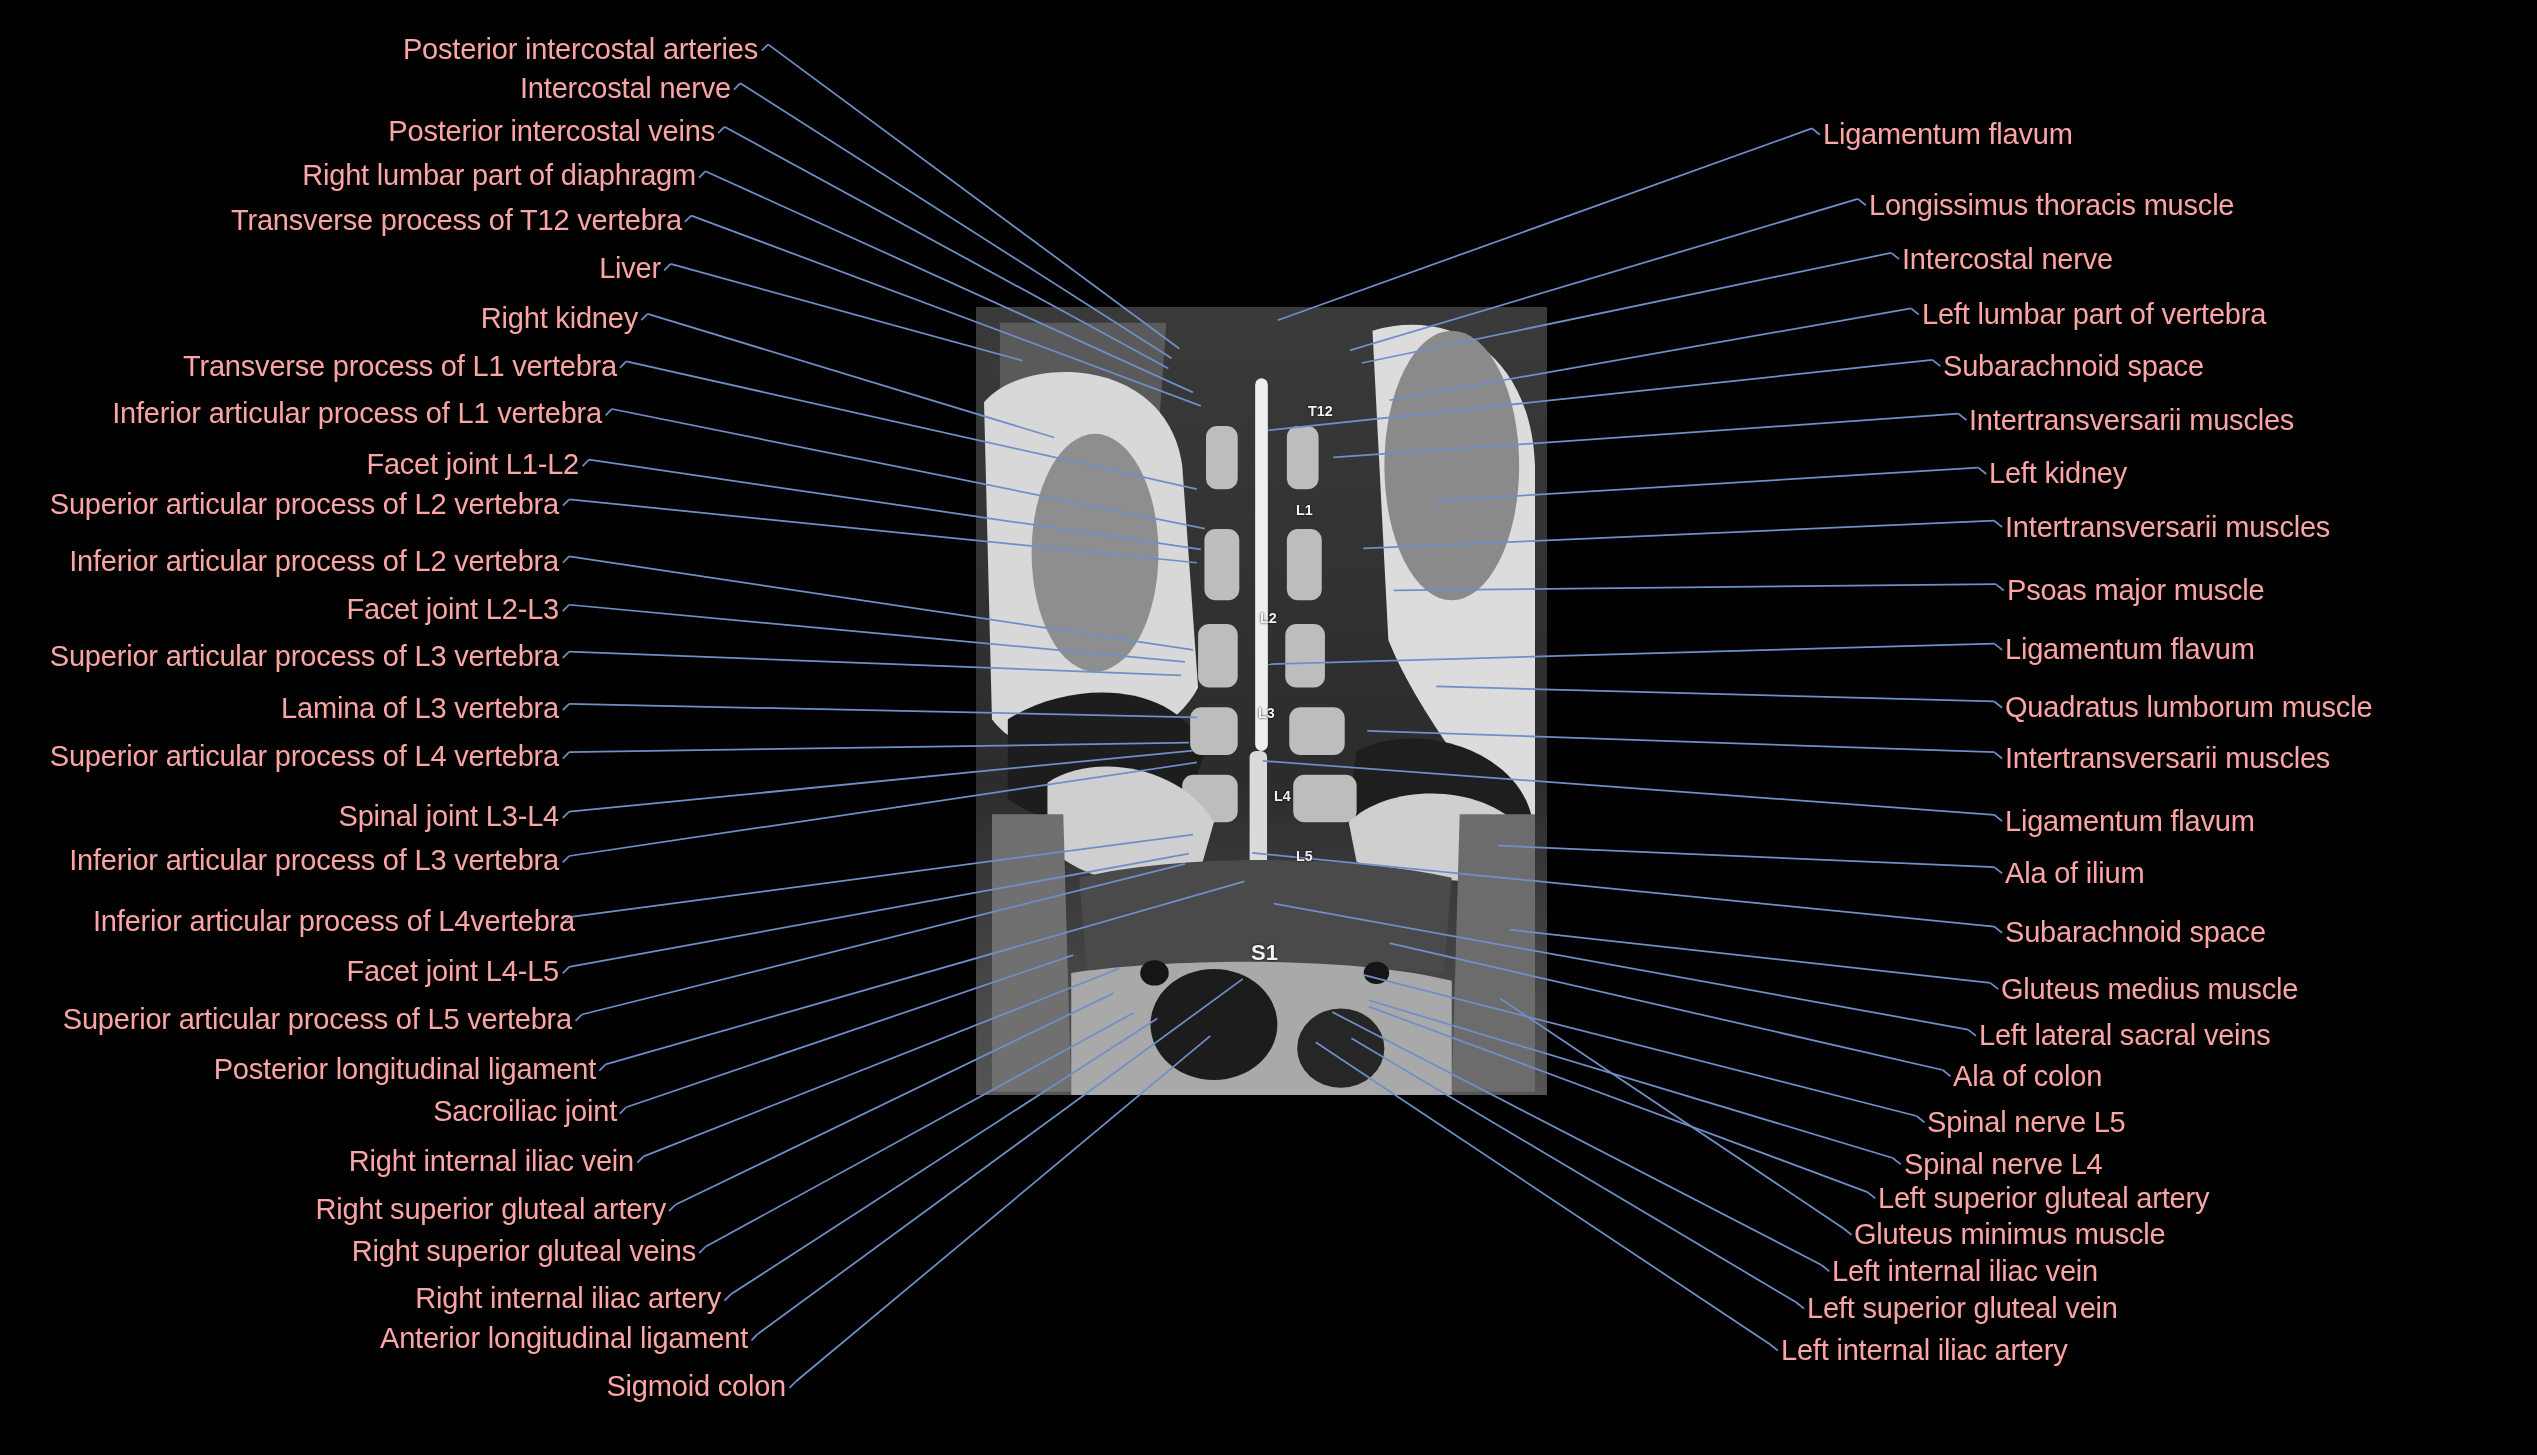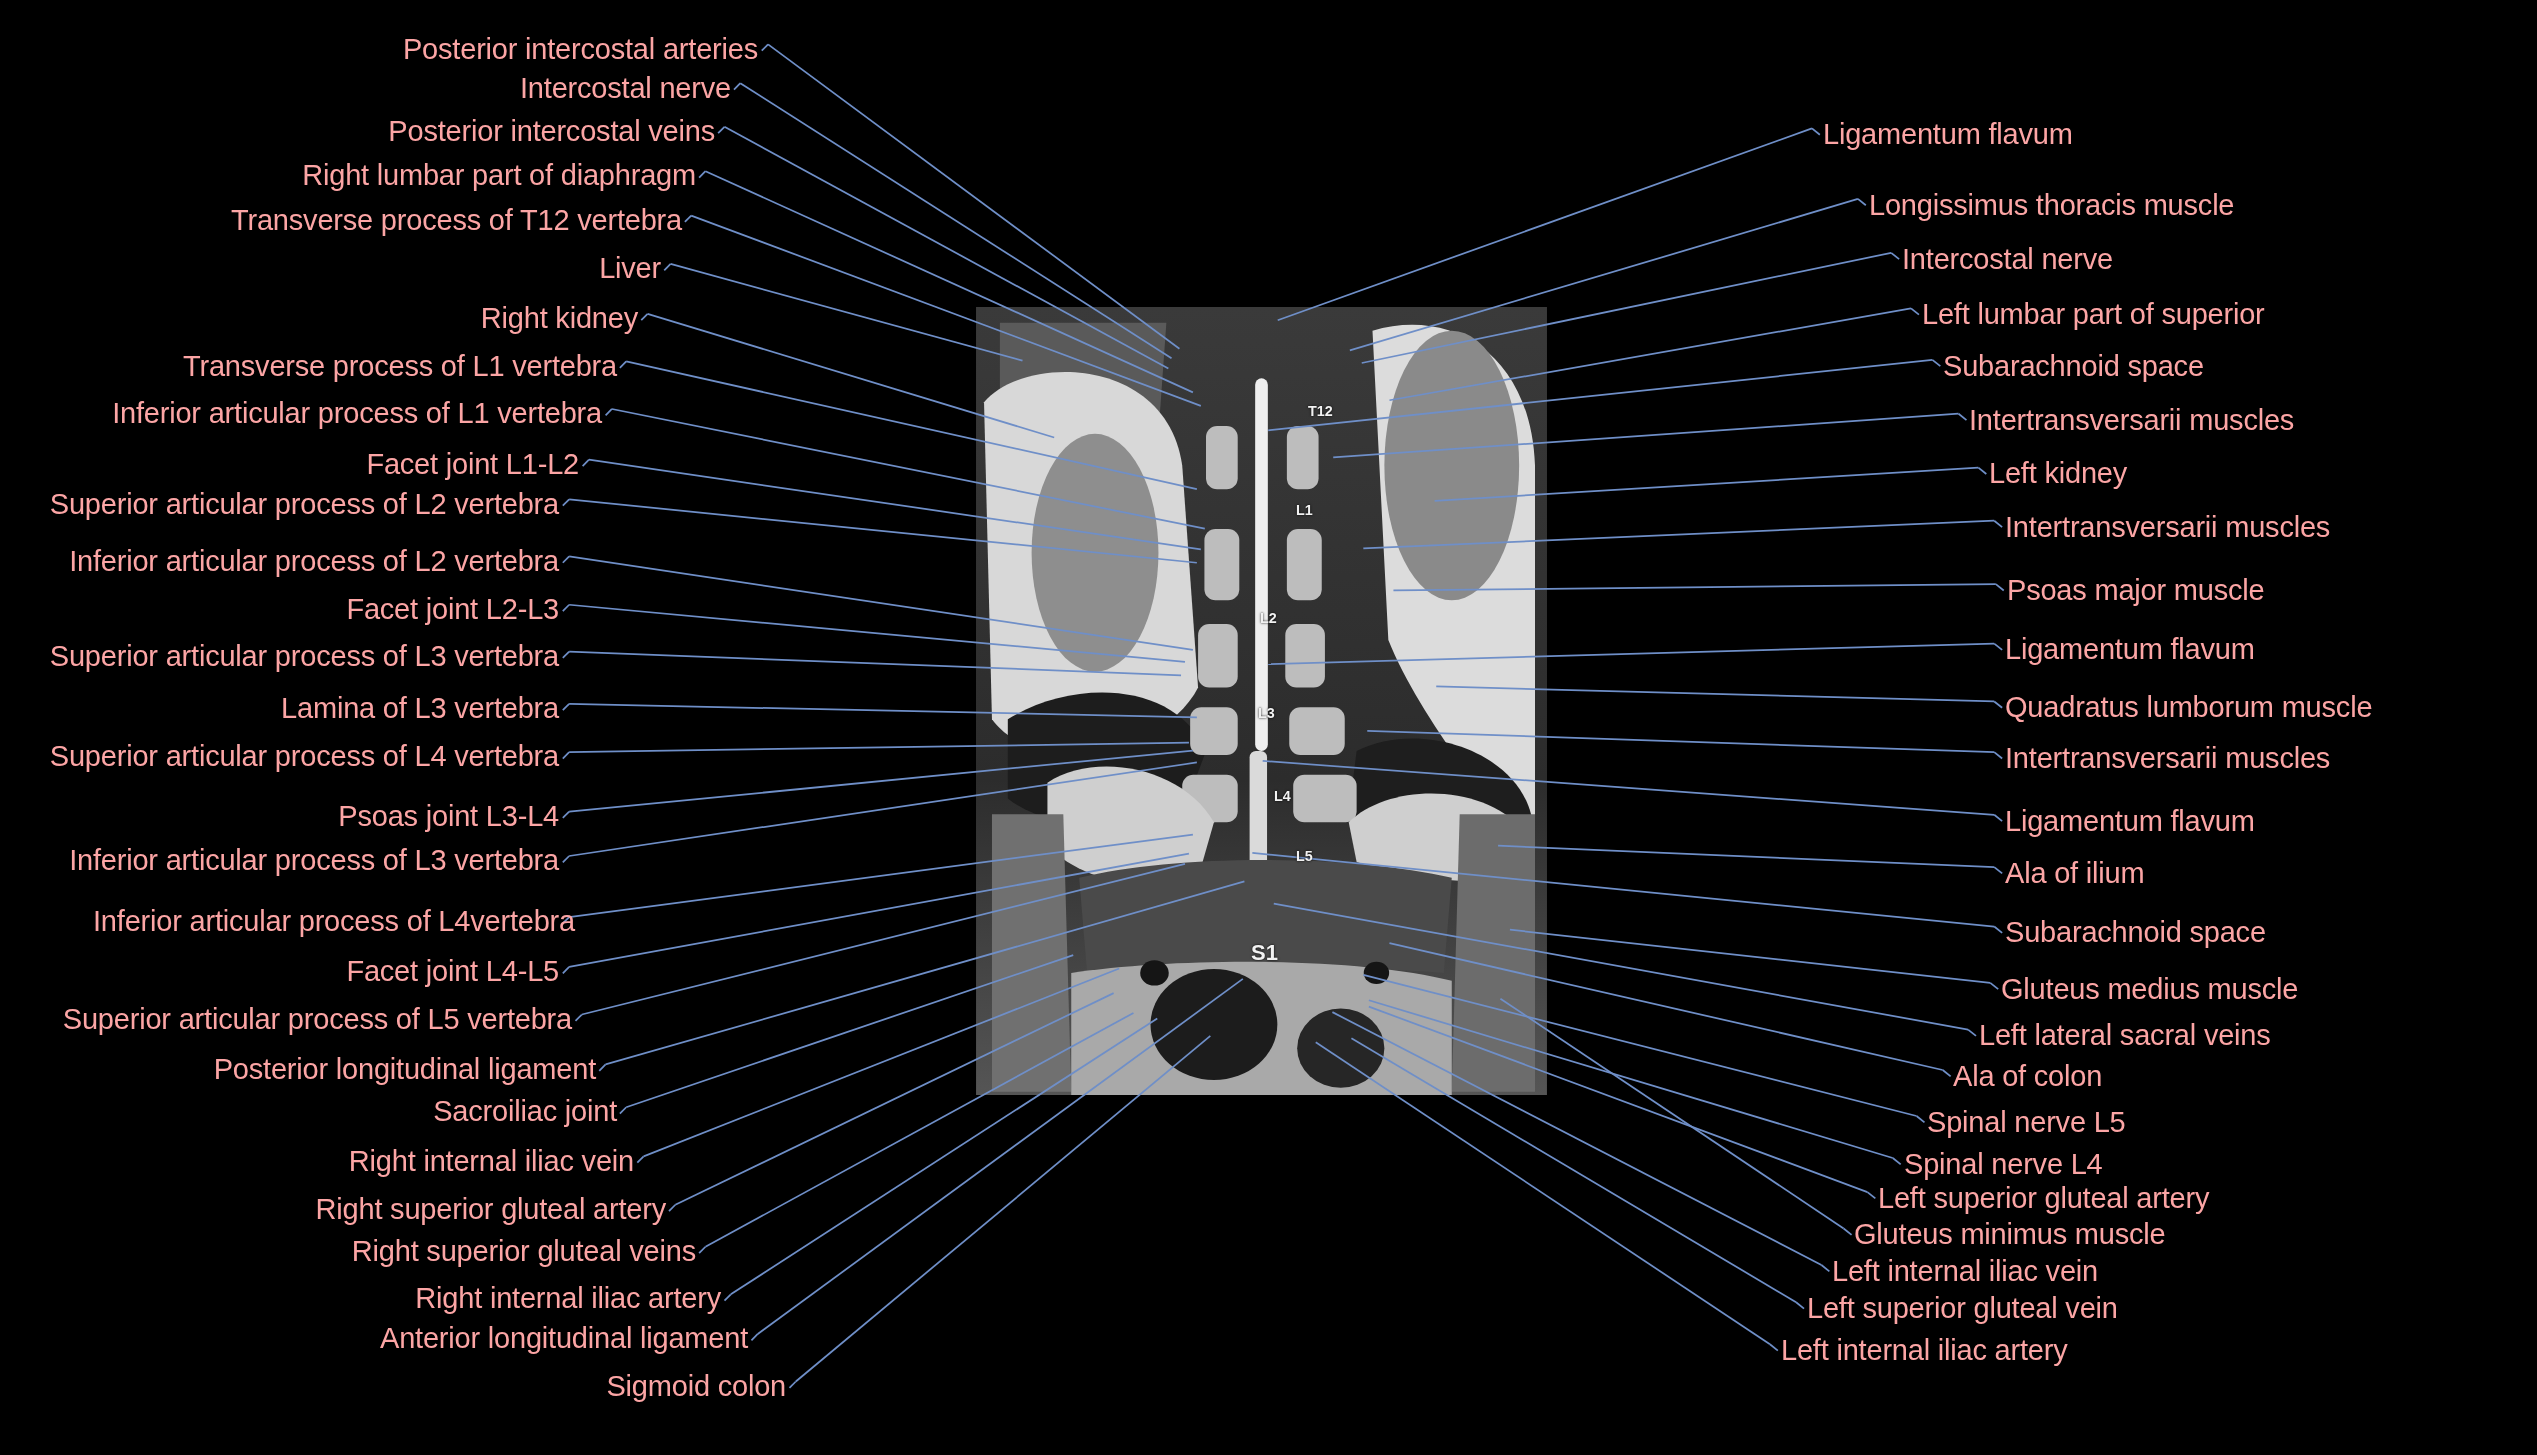--- a/index.html
+++ b/index.html
@@ -205,37 +205,37 @@
       <div class="lbl left" style="left: 638px; top: 301px;">Right kidney</div>
       <div class="lbl left" style="left: 617px; top: 349px;">Transverse process of L1 vertebra</div>
       <div class="lbl left" style="left: 602px; top: 396px;">Inferior articular process of L1 vertebra</div>
       <div class="lbl left" style="left: 579px; top: 447px;">Facet joint L1-L2</div>
       <div class="lbl left" style="left: 559px; top: 487px;">Superior articular process of L2 vertebra</div>
       <div class="lbl left" style="left: 559px; top: 544px;">Inferior articular process of L2 vertebra</div>
       <div class="lbl left" style="left: 559px; top: 592px;">Facet joint L2-L3</div>
       <div class="lbl left" style="left: 559px; top: 639px;">Superior articular process of L3 vertebra</div>
       <div class="lbl left" style="left: 559px; top: 691px;">Lamina of L3 vertebra</div>
       <div class="lbl left" style="left: 559px; top: 739px;">Superior articular process of L4 vertebra</div>
-      <div class="lbl left" style="left: 559px; top: 799px;">Psoas joint L3-L4</div>
+      <div class="lbl left" style="left: 559px; top: 799px;">Spinal joint L3-L4</div>
       <div class="lbl left" style="left: 559px; top: 843px;">Inferior articular process of L3 vertebra</div>
       <div class="lbl left" style="left: 559px; top: 904px; margin-left: 16px;">Inferior articular process of L4vertebra</div>
       <div class="lbl left" style="left: 559px; top: 954px;">Facet joint L4-L5</div>
       <div class="lbl left" style="left: 572px; top: 1002px;">Superior articular process of L5 vertebra</div>
       <div class="lbl left" style="left: 596px; top: 1052px;">Posterior longitudinal ligament</div>
       <div class="lbl left" style="left: 617px; top: 1094px;">Sacroiliac joint</div>
       <div class="lbl left" style="left: 634px; top: 1144px;">Right internal iliac vein</div>
       <div class="lbl left" style="left: 666px; top: 1192px;">Right superior gluteal artery</div>
       <div class="lbl left" style="left: 696px; top: 1234px;">Right superior gluteal veins</div>
       <div class="lbl left" style="left: 721px; top: 1281px;">Right internal iliac artery</div>
       <div class="lbl left" style="left: 748px; top: 1321px;">Anterior longitudinal ligament</div>
       <div class="lbl left" style="left: 786px; top: 1369px;">Sigmoid colon</div>
       <div class="lbl right" style="left: 1823px; top: 117px;">Ligamentum flavum</div>
       <div class="lbl right" style="left: 1869px; top: 188px;">Longissimus thoracis muscle</div>
       <div class="lbl right" style="left: 1902px; top: 242px;">Intercostal nerve</div>
-      <div class="lbl right" style="left: 1922px; top: 297px;">Left lumbar part of superior</div>
+      <div class="lbl right" style="left: 1922px; top: 297px;">Left lumbar part of vertebra</div>
       <div class="lbl right" style="left: 1943px; top: 349px;">Subarachnoid space</div>
       <div class="lbl right" style="left: 1969px; top: 403px;">Intertransversarii muscles</div>
       <div class="lbl right" style="left: 1989px; top: 456px;">Left kidney</div>
       <div class="lbl right" style="left: 2005px; top: 510px;">Intertransversarii muscles</div>
       <div class="lbl right" style="left: 2007px; top: 573px;">Psoas major muscle</div>
       <div class="lbl right" style="left: 2005px; top: 632px;">Ligamentum flavum</div>
       <div class="lbl right" style="left: 2005px; top: 690px;">Quadratus lumborum muscle</div>
       <div class="lbl right" style="left: 2005px; top: 741px;">Intertransversarii muscles</div>
       <div class="lbl right" style="left: 2005px; top: 804px;">Ligamentum flavum</div>
       <div class="lbl right" style="left: 2005px; top: 856px;">Ala of ilium</div>

